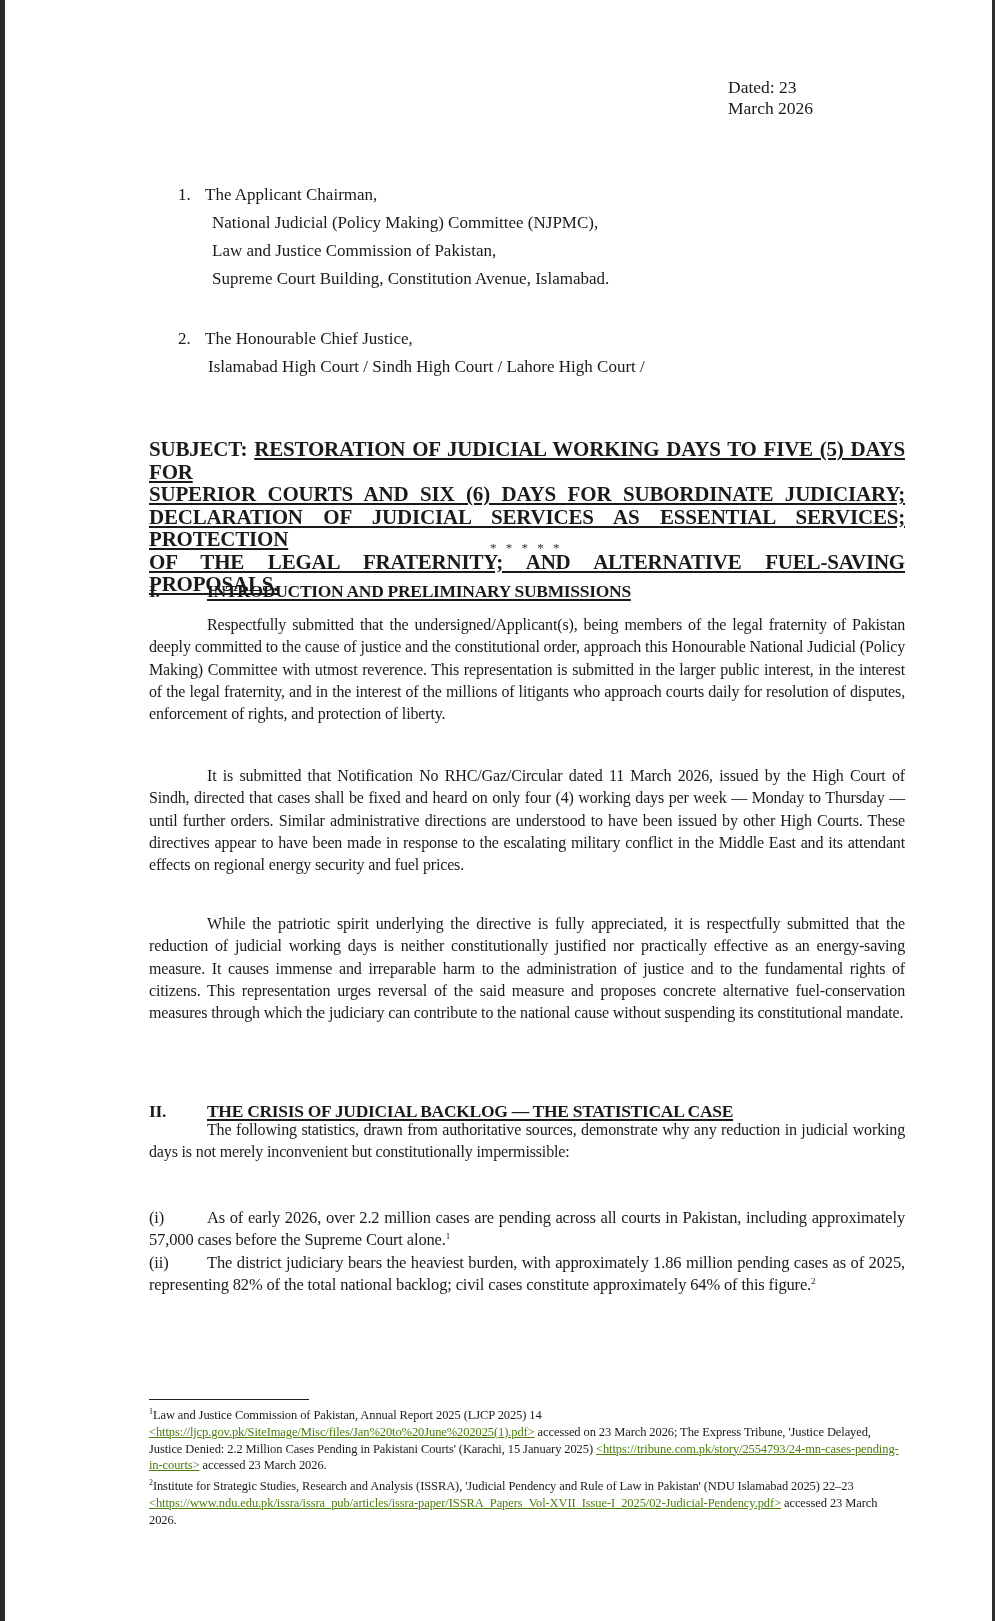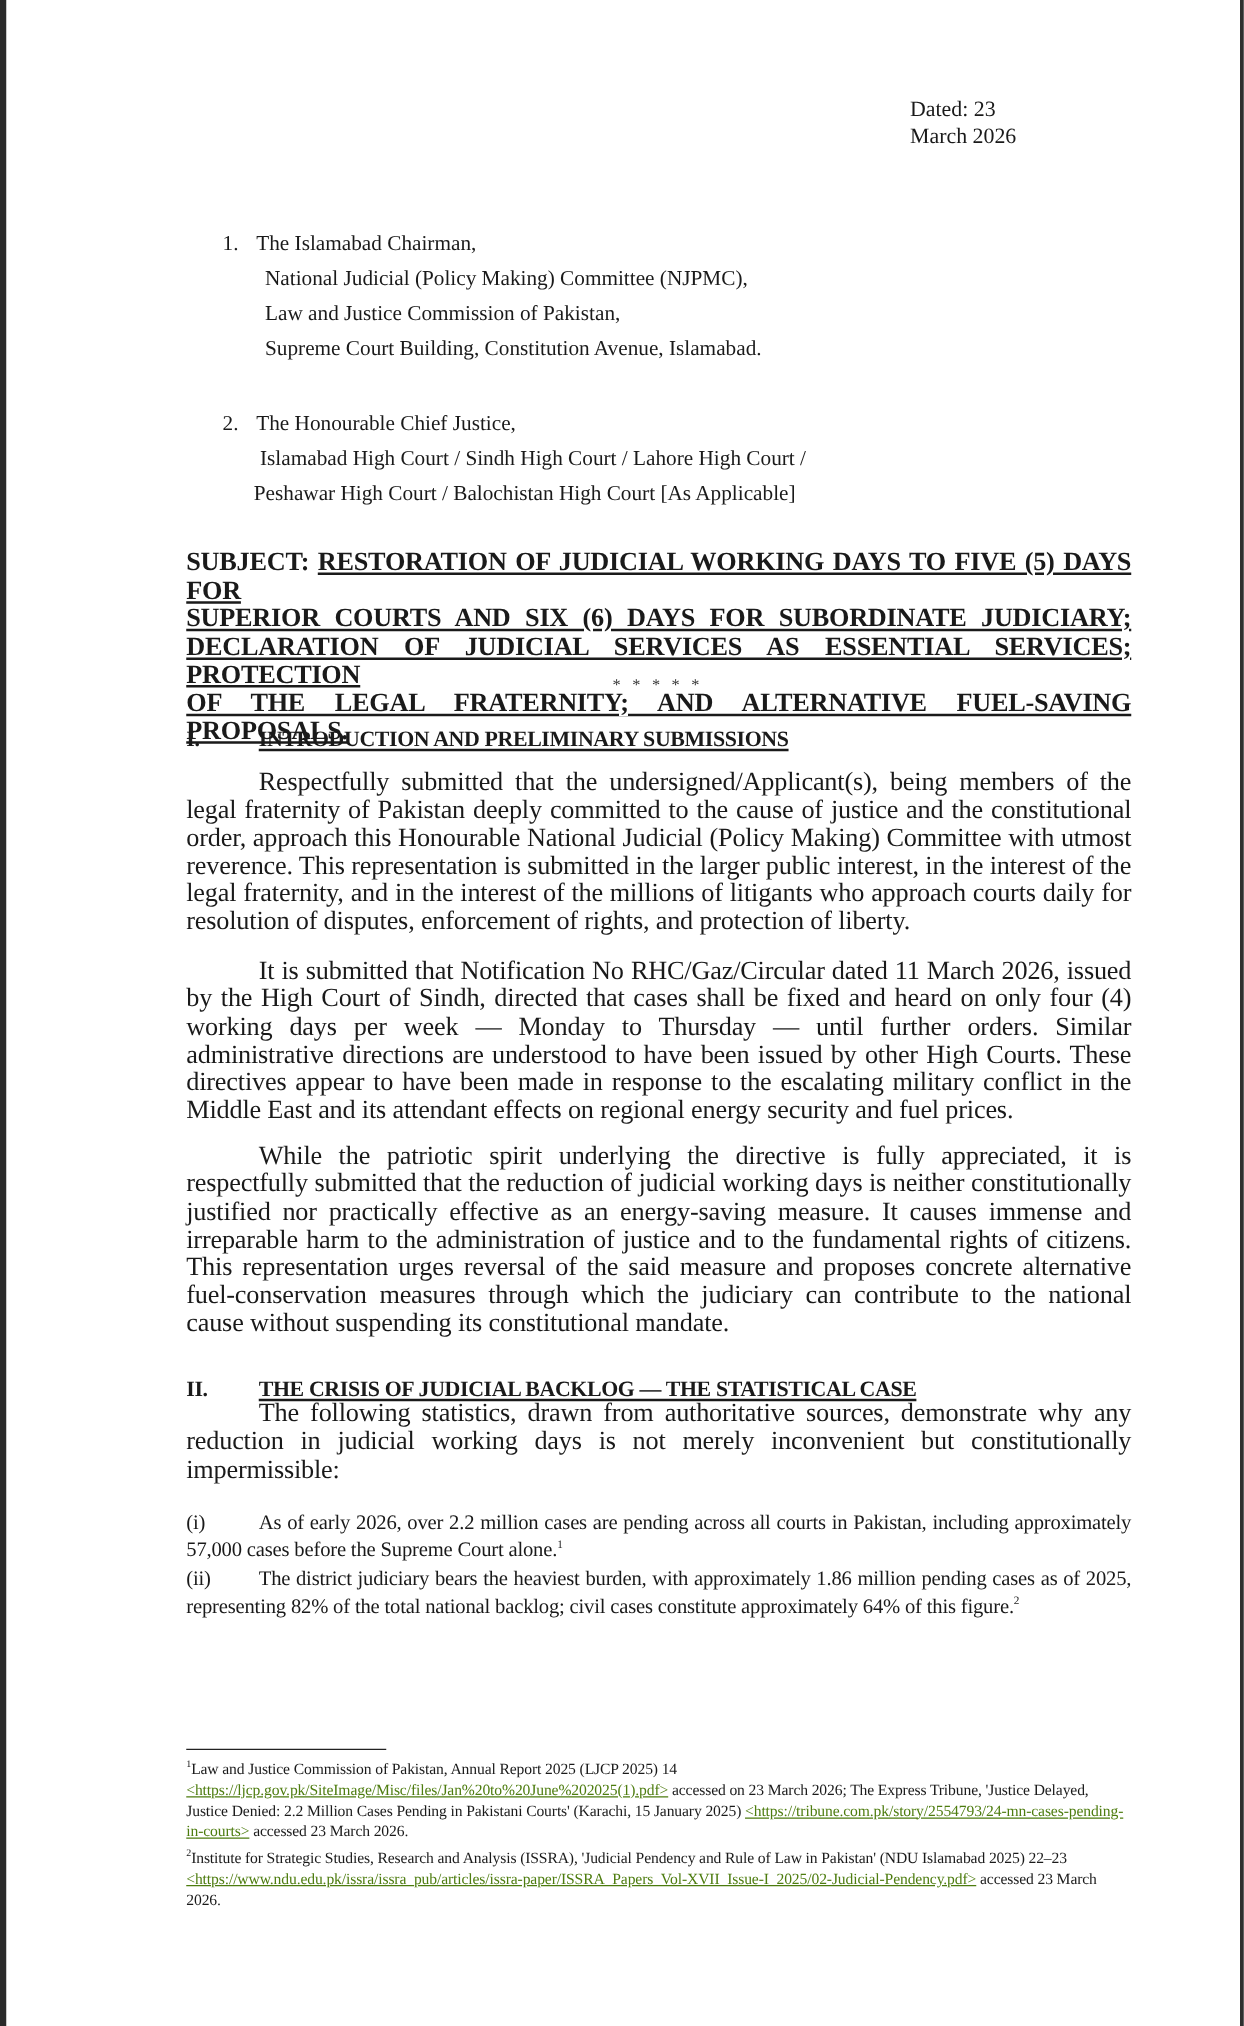--- a/index.html
+++ b/index.html
@@ -34,21 +34,21 @@
   .heading {
     font-size: 17.5px; font-weight: bold; text-decoration: underline;
     text-decoration-thickness: 2px; text-underline-offset: 2px;
     letter-spacing: -0.3px;
   }
   .heading .num { display: inline-block; width: 58px; }
   .h1 { left: 149px; top: 581px; }
   .h2 { left: 149px; top: 1087px; margin-top: 14px; }
   .para {
     left: 149px; width: 756px;
-    font-size: 21px; line-height: 22.3px;
+    font-size: 16px; line-height: 22.3px;
     text-align: justify; text-indent: 58px;
     letter-spacing: -0.15px;
   }
   .p1 { top: 614px; }
   .p2 { top: 765px; }
   .p3 { top: 913px; }
   .p4 { top: 1119px; }
   .item {
     left: 149px; width: 756px;
     font-size: 16.5px; line-height: 22.3px;
@@ -73,30 +73,29 @@
 <body>
 
 <div class="edge-left"></div>
 <div class="edge-right"></div>
 
 <div class="page">
 
   <div class="abs date">Dated: 23 March 2026</div>
 
   <div class="abs addr addr1">
-    <div><span class="addr-num">1.</span><span>The Islamabad Chairman,</span></div>
+    <div><span class="addr-num">1.</span><span>The Applicant Chairman,</span></div>
     <div class="ind">National Judicial (Policy Making) Committee (NJPMC),</div>
     <div class="ind">Law and Justice Commission of Pakistan,</div>
     <div class="ind">Supreme Court Building, Constitution Avenue, Islamabad.</div>
   </div>
 
   <div class="abs addr addr2">
     <div><span class="addr-num">2.</span><span>The Honourable Chief Justice,</span></div>
     <div class="ind1">Islamabad High Court / Sindh High Court / Lahore High Court /</div>
-    <div class="ind2">Peshawar High Court / Balochistan High Court [As Applicable]</div>
   </div>
 
   <div class="abs subject">
     <div><span>SUBJECT:</span> <u>RESTORATION OF JUDICIAL WORKING DAYS TO FIVE (5) DAYS FOR</u></div>
     <div><u>SUPERIOR COURTS AND SIX (6) DAYS FOR SUBORDINATE JUDICIARY;</u></div>
     <div><u>DECLARATION OF JUDICIAL SERVICES AS ESSENTIAL SERVICES; PROTECTION</u></div>
     <div class="last"><u>OF THE LEGAL FRATERNITY; AND ALTERNATIVE FUEL-SAVING PROPOSALS.</u></div>
   </div>
 
   <div class="abs stars">* * * * *</div>

